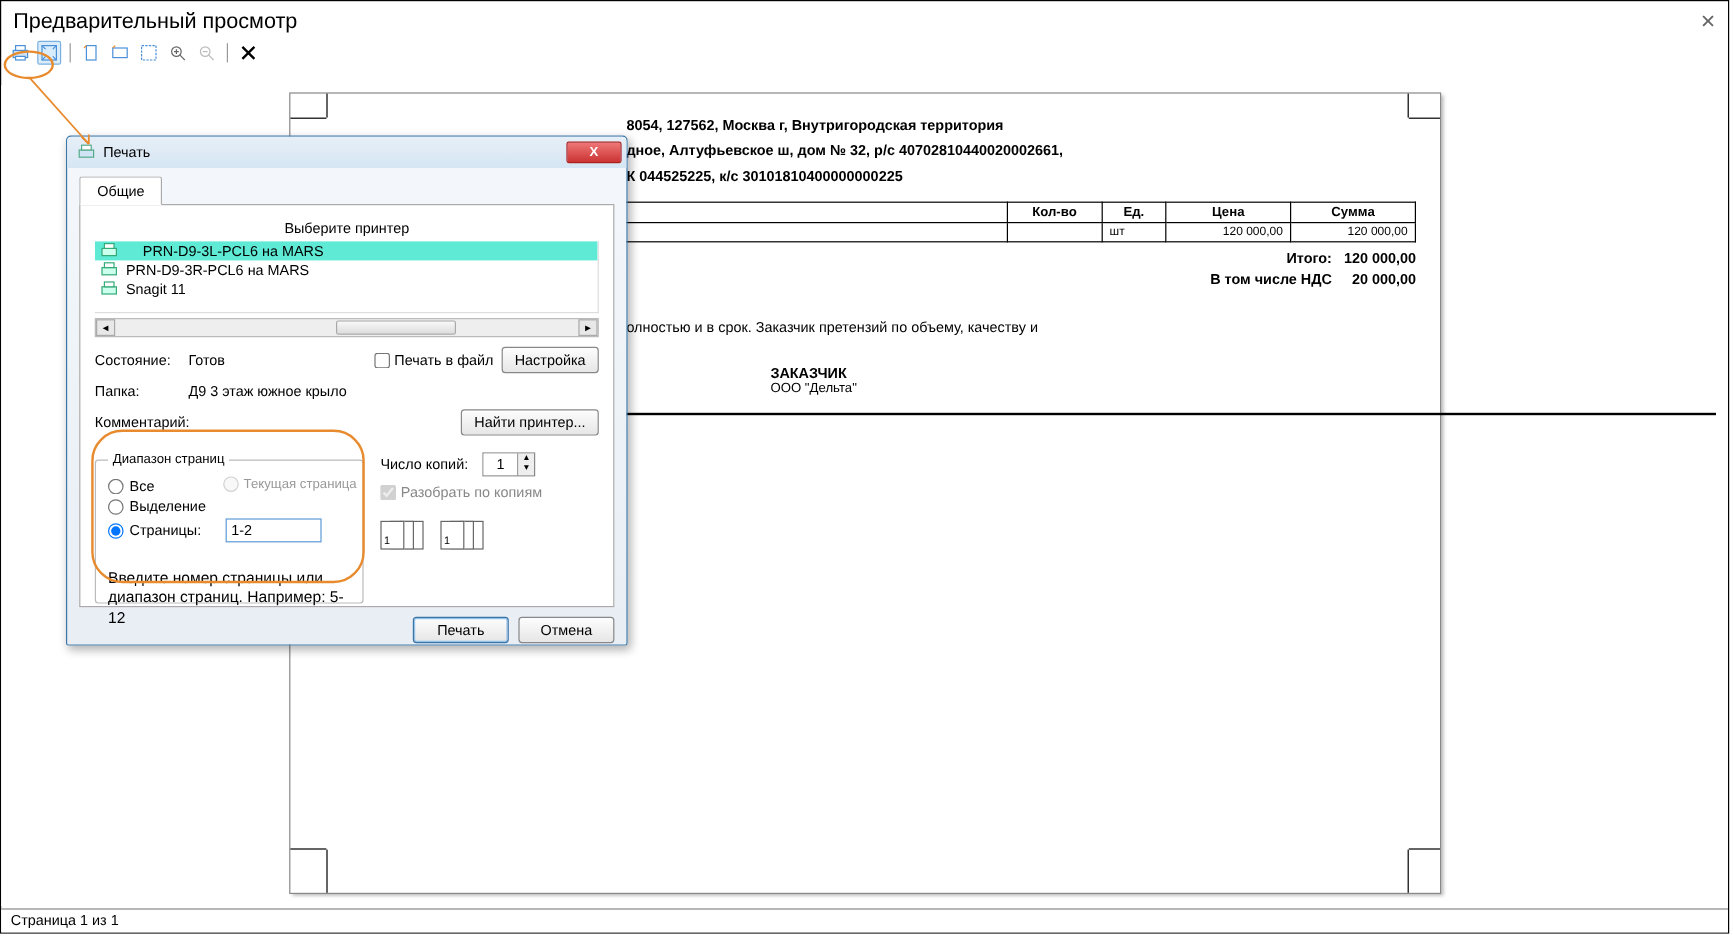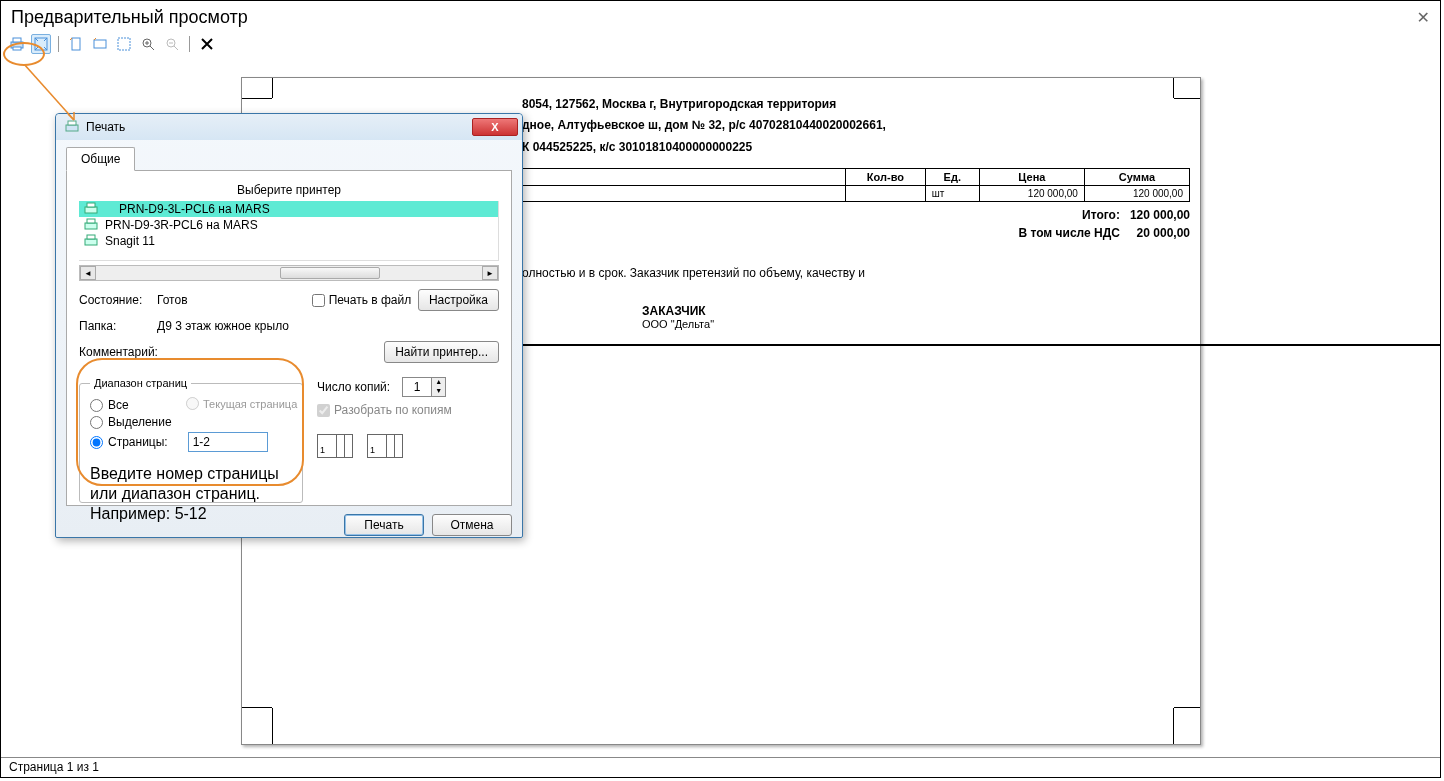--- a/index.html
+++ b/index.html
@@ -10,21 +10,21 @@
 .title-bar { padding: 6px 10px 4px 10px; font-size: 18px; font-weight: 400; display: flex; justify-content: space-between; align-items: center; }
 .title-bar .close { font-size: 16px; cursor: pointer; color: #666; }
 
 .toolbar { padding: 2px 6px 6px 6px; border-bottom: 0; display: flex; align-items: center; gap: 4px; }
 .tool-btn { width: 20px; height: 20px; display: inline-flex; align-items: center; justify-content: center; cursor: pointer; border: 1px solid transparent; border-radius: 2px; }
 .tool-btn.active { border-color: #7ab0e0; background: #d9ecfb; }
 .tool-sep { width: 1px; height: 16px; background: #999; margin: 0 3px; }
 
 .preview-area { position: absolute; top: 70px; left: 0; right: 0; bottom: 22px; background: #fff; overflow: hidden; }
 .paper { position: absolute; left: 240px; top: 6px; width: 960px; height: 668px; background: #fff; border: 1px solid #888; box-shadow: 2px 2px 3px rgba(0,0,0,.3); }
-.doc { position: absolute; left: 30px; top: 14px; right: 10px; font-size: 11px; }
+.doc { position: absolute; left: 30px; top: 14px; right: 20px; font-size: 11px; }
 .doc .hdr { font-weight: bold; font-size: 12px; line-height: 1.45; margin-top: 4px; }
 .doc table { border-collapse: collapse; width: 100%; margin-top: 12px; }
 .doc th, .doc td { border: 1px solid #000; padding: 2px 6px; font-size: 11px; }
 .doc th { font-weight: bold; text-align: center; }
 .doc td.r { text-align: right; }
 .doc .totals { text-align: right; font-weight: bold; font-size: 12px; margin-top: 4px; line-height: 1.5; }
 .doc .note { margin-top: 24px; font-size: 12px; }
 .doc .sign-row { margin-top: 24px; }
 .doc .sign-col { display: inline-block; width: 240px; vertical-align: top; }
 .doc .sign-lbl { font-weight: bold; font-size: 12px; }
@@ -61,21 +61,21 @@
 .chk input { width: 13px; height: 13px; }
 .win-btn { padding: 2px 10px; border: 1px solid #888; border-radius: 3px; background: linear-gradient(#fdfdfd, #e6e6e6); font-size: 12px; cursor: pointer; min-width: 80px; height: 22px; }
 
 .fieldset-wrap { display: flex; gap: 14px; margin-top: 14px; }
 .range-fs { border: 1px solid #bbb; border-radius: 3px; padding: 6px 10px 8px 10px; width: 224px; height: 126px; position: relative; }
 .range-fs legend { font-size: 11px; padding: 0 4px; }
 .radio-row { display: flex; align-items: center; gap: 5px; font-size: 12px; margin: 3px 0; }
 .radio-row input[type=radio] { width: 13px; height: 13px; }
 .disabled-opt { color: #999; position: absolute; left: 106px; top: 8px; font-size: 11px; display: flex; align-items: center; gap: 4px; }
 .pages-input { width: 80px; height: 20px; border: 1px solid #5b9bd5; padding: 1px 4px; font-size: 12px; background: #fff; }
-.range-note { font-size: 16px; line-height: 1.25; margin-top: 12px; }
+.range-note { font-size: 13px; line-height: 1.25; margin-top: 22px; }
 
 .copies-area { flex: 1; }
 .copies-row { display: flex; align-items: center; gap: 12px; font-size: 12px; }
 .spin { width: 44px; height: 20px; border: 1px solid #888; display: inline-flex; }
 .spin input { width: 28px; border: none; text-align: center; font-size: 12px; }
 .spin .arrows { width: 14px; display: flex; flex-direction: column; border-left: 1px solid #888; }
 .spin .arrows span { flex: 1; font-size: 7px; text-align: center; line-height: 8px; background: #eee; cursor: pointer; }
 .collate-ill { margin-top: 14px; display: flex; gap: 8px; }
 .stack { position: relative; width: 42px; height: 32px; }
 .stack .pg { position: absolute; width: 20px; height: 24px; border: 1px solid #666; background: #fff; font-size: 9px; padding: 10px 0 0 2px; }

